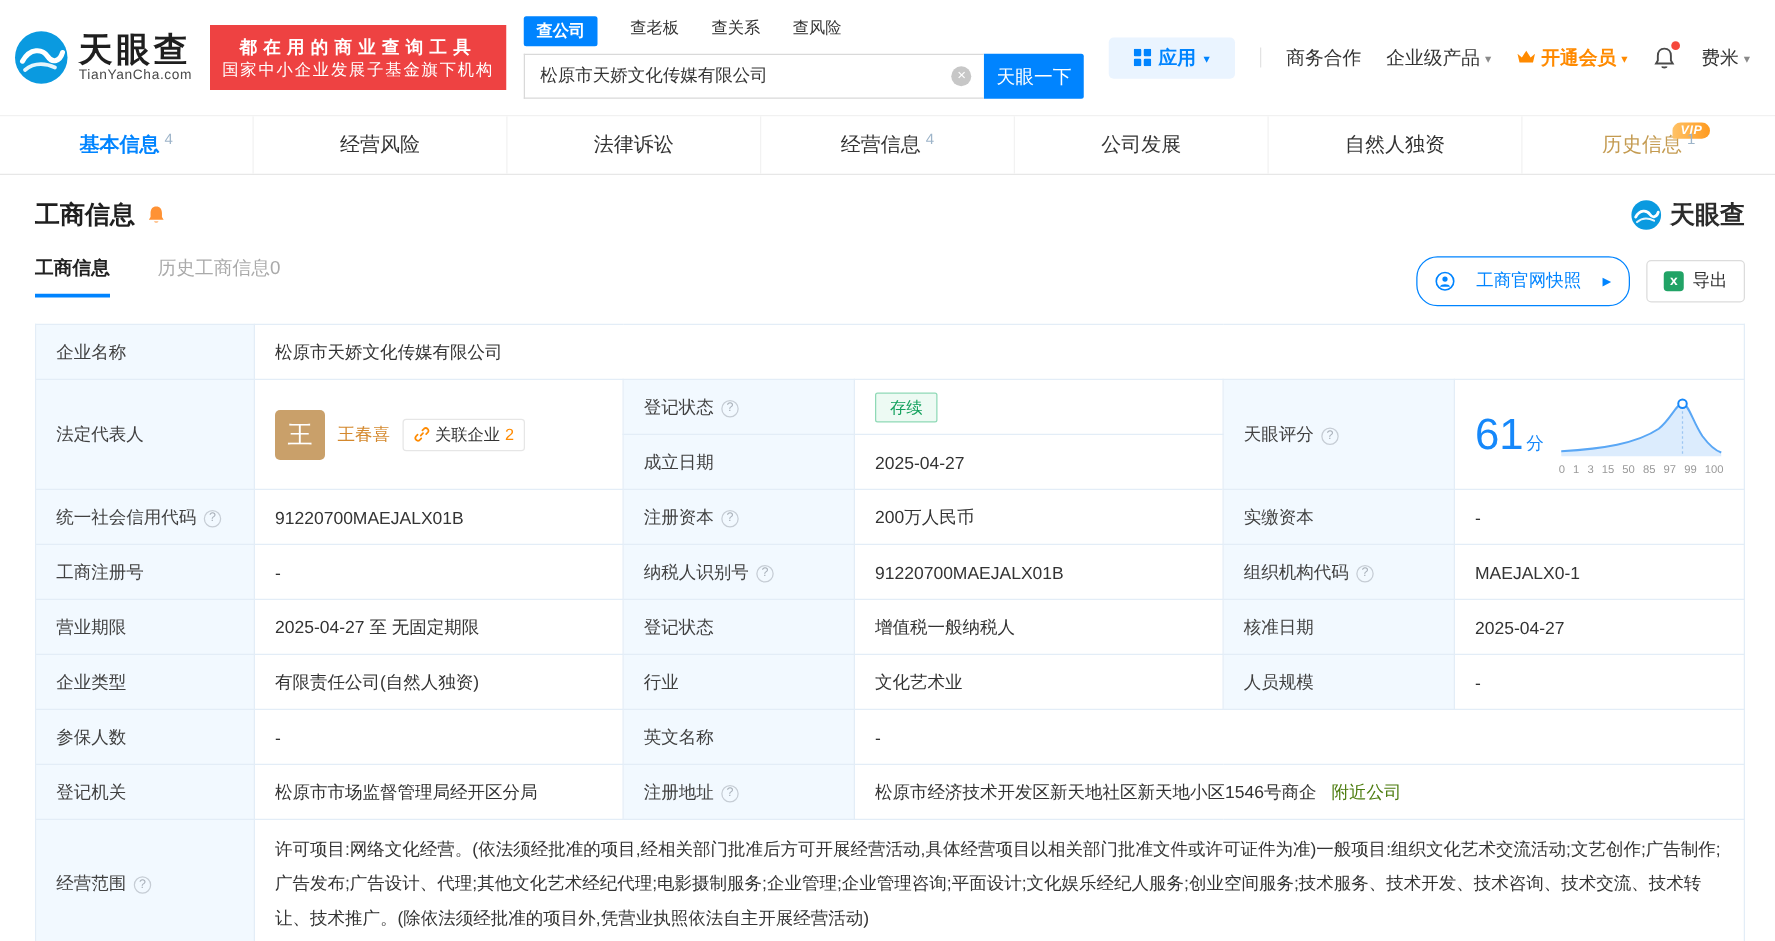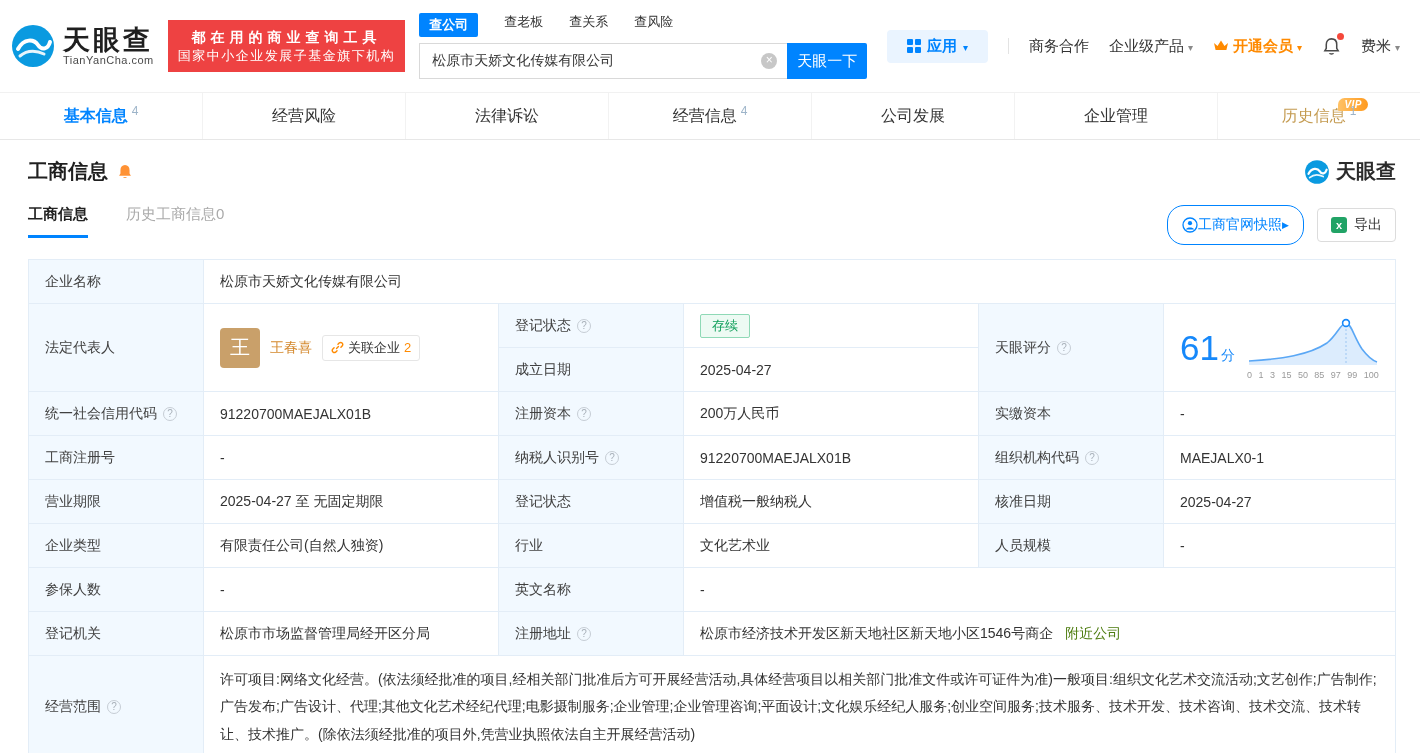--- a/index.html
+++ b/index.html
@@ -51,21 +51,21 @@
   .section-title{font-size:20px;font-weight:bold;color:#1f1f1f}
   .sub-bell{margin-left:9px;display:flex;cursor:pointer}
   .watermark{margin-left:auto;display:flex;align-items:center;gap:6px;font-size:20px;font-weight:bold;color:#2b2b2b}
 
   
   .subtabs{display:flex;align-items:flex-start;margin:20px 24px 0 28px;height:42px}
   .subtab{font-size:15px;cursor:pointer}
   .subtab.active{color:#222;font-weight:bold;padding-bottom:11px;border-bottom:3px solid #0084ff}
   .subtab.inactive{color:#aaa;margin-left:38px}
   .subtab-actions{margin-left:auto;display:flex;align-items:center;gap:13px}
-  .snapshot-btn{display:flex;align-items:center;gap:0;height:40px;padding:12px 14px;border:1px solid #0084ff;background:#fff;color:#0084ff;font-size:14px;border-radius:17px;cursor:pointer;font-family:inherit}
+  .snapshot-btn{display:flex;align-items:center;gap:17px;height:40px;padding:12px 14px;border:1px solid #0084ff;background:#fff;color:#0084ff;font-size:14px;border-radius:17px;cursor:pointer;font-family:inherit}
   .play-arrow{font-size:9px;color:#0084ff}
   .export-btn{display:flex;align-items:center;gap:7px;height:34px;padding:0 13px;border:1px solid #dcdcdc;background:#fff;color:#333;font-size:14px;border-radius:4px;cursor:pointer;font-family:inherit}
   .excel-icon{width:16px;height:16px;background:#21a366;border-radius:3px;color:#fff;font-size:11px;font-weight:bold;display:flex;align-items:center;justify-content:center}
 
   
   .info-table{width:1368px;margin:12px 24px 0 28px;border-collapse:collapse;table-layout:fixed;font-size:14px}
   .info-table td{border:1px solid #e3edf7;padding:5px 16px;vertical-align:middle;color:#333;word-break:break-all}
   .info-table tr{height:44px}
   td.lbl{background:#f2f9ff;color:#414141}
   .help{display:inline-block;width:14px;height:14px;border:1px solid #c6cdd5;border-radius:50%;color:#a8b0b9;font-size:10px;line-height:12px;text-align:center;margin-left:6px;vertical-align:1px;cursor:pointer}
@@ -171,21 +171,21 @@
     <span>法律诉讼</span>
   </div>
   <div class="nav-item">
     <span>经营信息</span>
     <span class="nav-count">4</span>
   </div>
   <div class="nav-item">
     <span>公司发展</span>
   </div>
   <div class="nav-item">
-    <span>企业管理</span>
+    <span>自然人独资</span>
   </div>
   <div class="nav-item history">
     <span class="vip-badge">VIP</span>
     <span>历史信息</span>
     <span class="nav-count">1</span>
   </div>
 </nav>
 
 <div class="section-head">
   <span class="section-title">工商信息</span>

